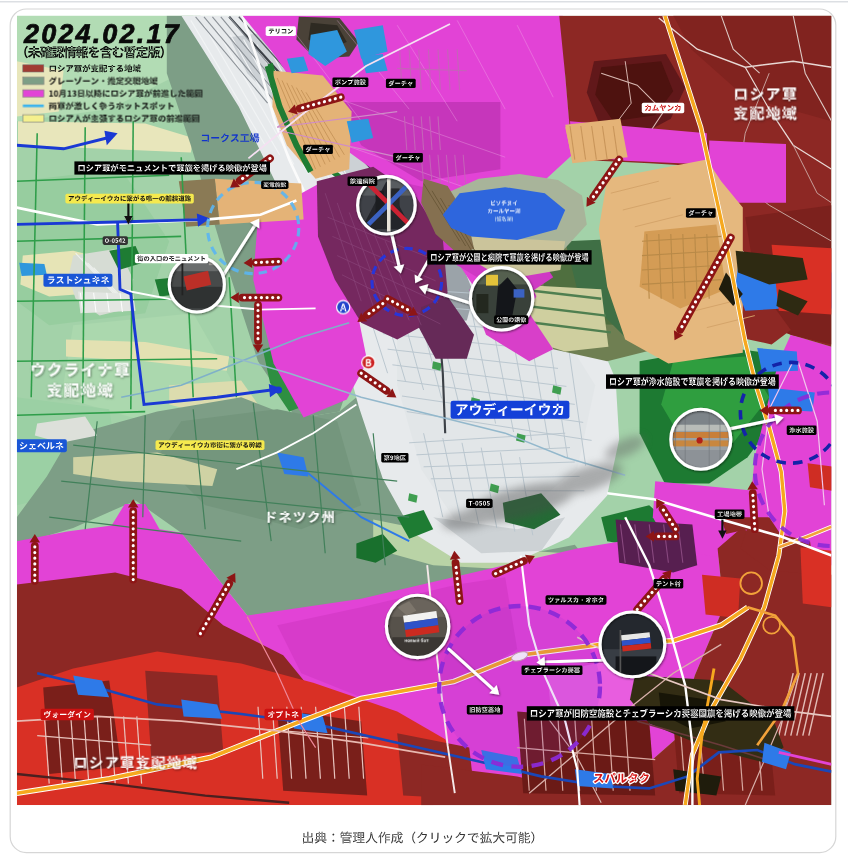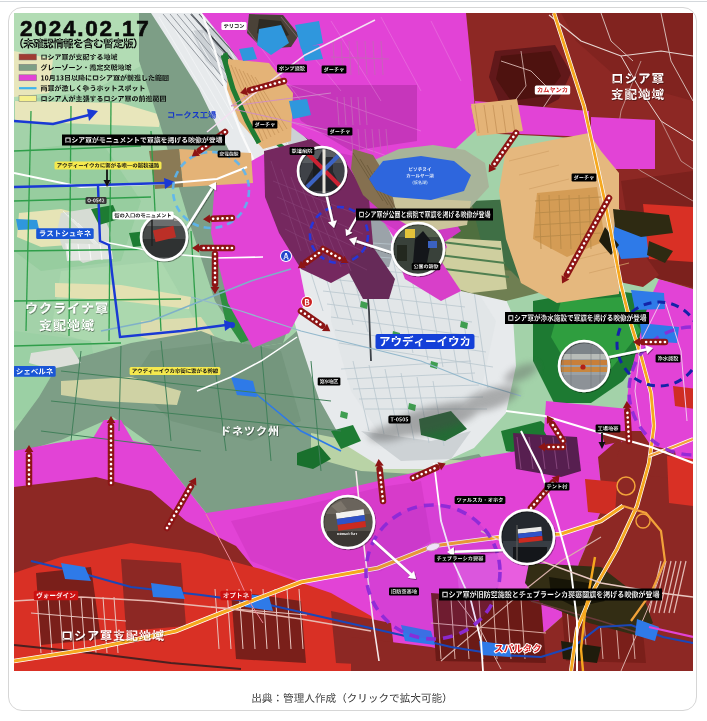--- a/index.html
+++ b/index.html
@@ -1,16 +1,16 @@
 <!DOCTYPE html>
 <html><head><meta charset="utf-8"><style>
 html,body{margin:0;padding:0;background:#fff;width:707px;height:721px;overflow:hidden;font-family:"Liberation Sans",sans-serif;}
 #topline{position:absolute;left:0;top:1px;width:707px;height:1px;background:#d4d8dc;}
 #card{position:absolute;left:8px;top:7px;width:689px;height:704px;border:1px solid #d6d6d6;border-radius:14px;background:#fff;box-sizing:border-box;}
-#map{position:absolute;left:5px;top:5px;width:679px;height:547px;}
+#map{position:absolute;left:5px;top:5px;width:679px;height:547px;font-style:italic;}
 </style></head>
 <body>
 <div id="topline"></div>
 <div id="card">
 <div id="map">
 <svg width="679" height="658" viewBox="13 12 679 658">
 <defs>
 <filter id="bl" x="-60%" y="-60%" width="220%" height="220%">
             <feGaussianBlur stdDeviation="3.5"></feGaussianBlur>
           </filter>

